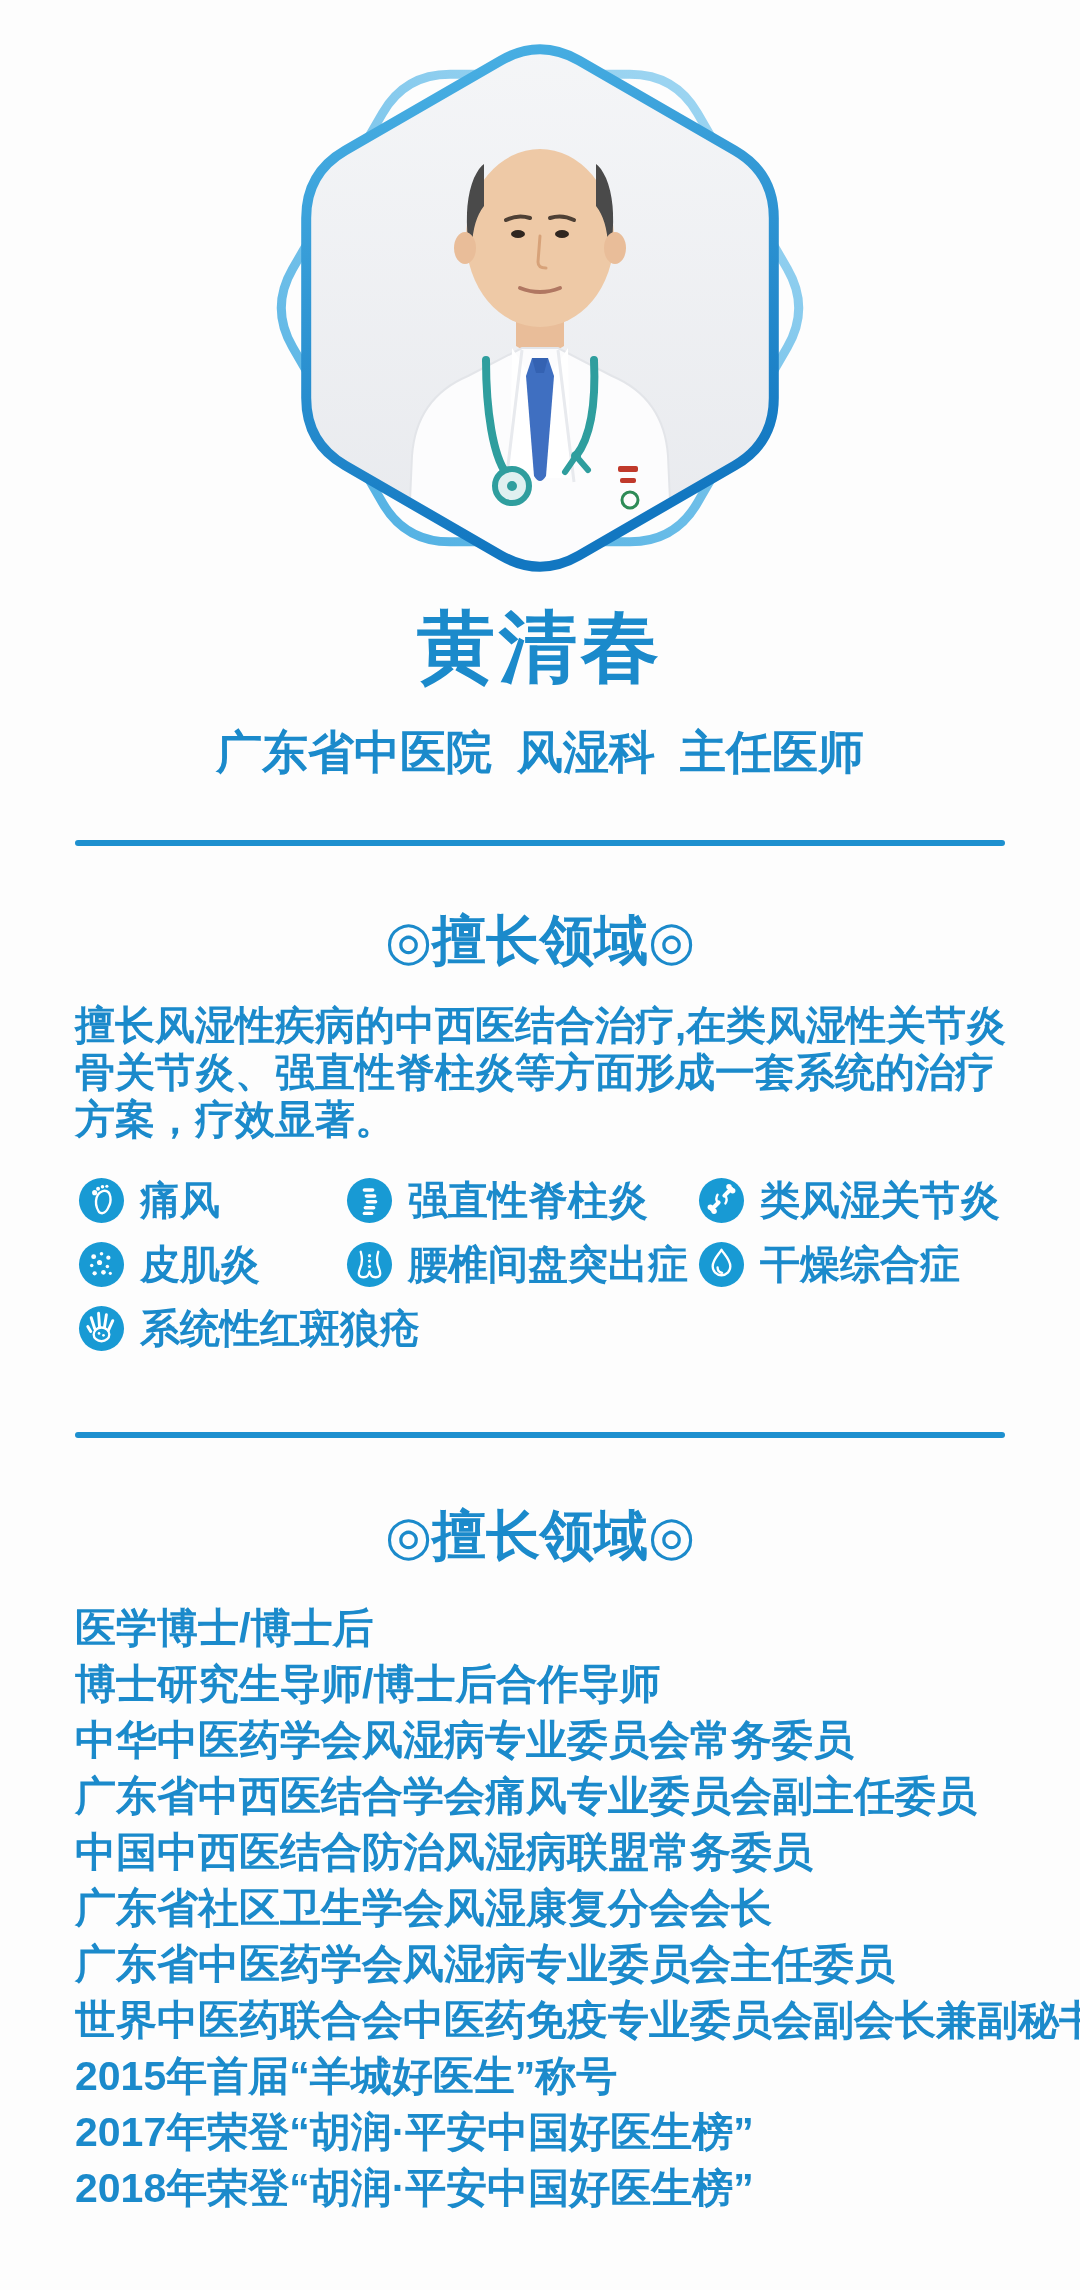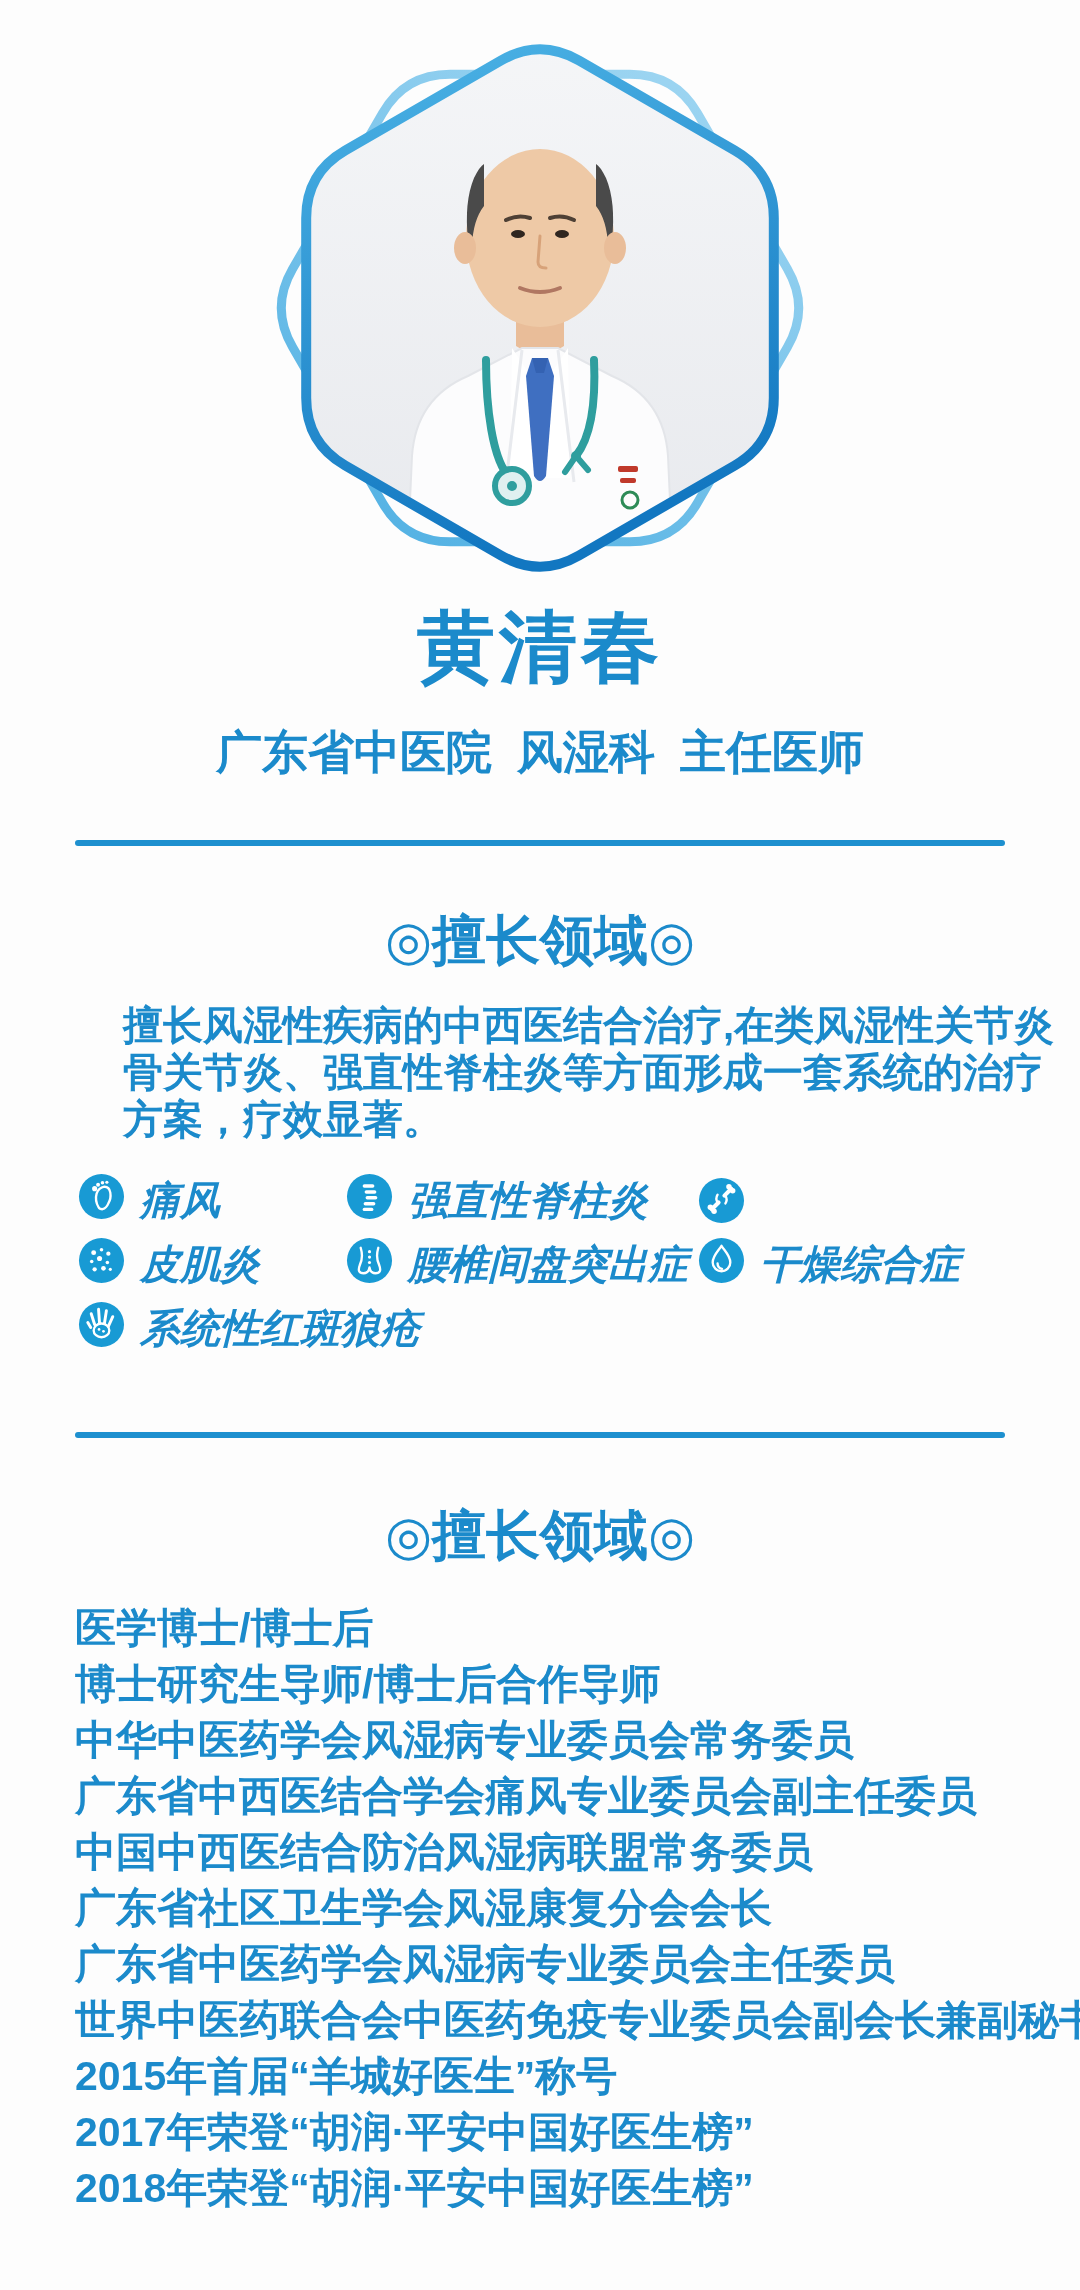--- a/index.html
+++ b/index.html
@@ -30,32 +30,30 @@
   .section-title{
     left:0;width:100%;text-align:center;
     font-size:54px;font-weight:bold;color:var(--accent-text,#1b8acb);
   }
   #expertise-title{top:905px}
   #bio-title{top:1500px}
   .desc{
     top:1002px;left:75px;width:942px;
     font-size:40px;line-height:47px;font-weight:bold;
     color:var(--accent-text,#1b8acb);
-    margin-left:48px;
   }
   .exp-grid{
     top:1168px;left:78px;width:950px;
     display:grid;grid-template-columns:268px 352px 320px;
     grid-auto-rows:64px;align-items:center;
   }
   .exp-item{
-    display:flex;gap:15px;
+    display:flex;align-items:center;gap:15px;
     font-size:40px;font-weight:bold;color:var(--accent-text,#1b8acb);
     white-space:nowrap;
-    font-style:italic;
   }
   .exp-item svg{width:47px;height:47px;flex:none}
   .bio-list{top:1600px;left:75px;width:960px}
   .bio-item{
     height:56px;display:flex;align-items:center;
     font-size:41px;font-weight:bold;color:var(--accent-text,#1b8acb);
     white-space:nowrap;
   }
   
   .ic-bg{fill:var(--icon-bg,#189ad4)}
@@ -179,20 +177,21 @@
     <svg viewBox="0 0 48 48">
       <circle class="ic-bg" cx="24" cy="24" r="23"></circle>
       <path class="ic-st" style="stroke-width:4.2" d="M14 33 L21 26"></path>
       <circle class="ic-dot" cx="12.6" cy="31" r="2.8"></circle>
       <circle class="ic-dot" cx="16.4" cy="35" r="2.8"></circle>
       <path class="ic-st" style="stroke-width:4.2" d="M27 19 L34 12"></path>
       <circle class="ic-dot" cx="35.4" cy="14" r="2.8"></circle>
       <circle class="ic-dot" cx="31.6" cy="10" r="2.8"></circle>
       <path class="ic-st" d="M20 18 Q17.5 22 20 26 M28 27 Q30.5 23 28 19"></path>
     </svg>
+    <span>类风湿关节炎</span>
   </div>
 
   <div class="exp-item">
     <svg viewBox="0 0 48 48">
       <circle class="ic-bg" cx="24" cy="24" r="23"></circle>
       <circle class="ic-dot" cx="16" cy="16" r="2.5"></circle>
       <circle class="ic-dot" cx="24" cy="13" r="1.8"></circle>
       <circle class="ic-dot" cx="31" cy="17" r="2.2"></circle>
       <circle class="ic-dot" cx="14" cy="25" r="1.8"></circle>
       <circle class="ic-dot" cx="22" cy="22" r="2.6"></circle>

